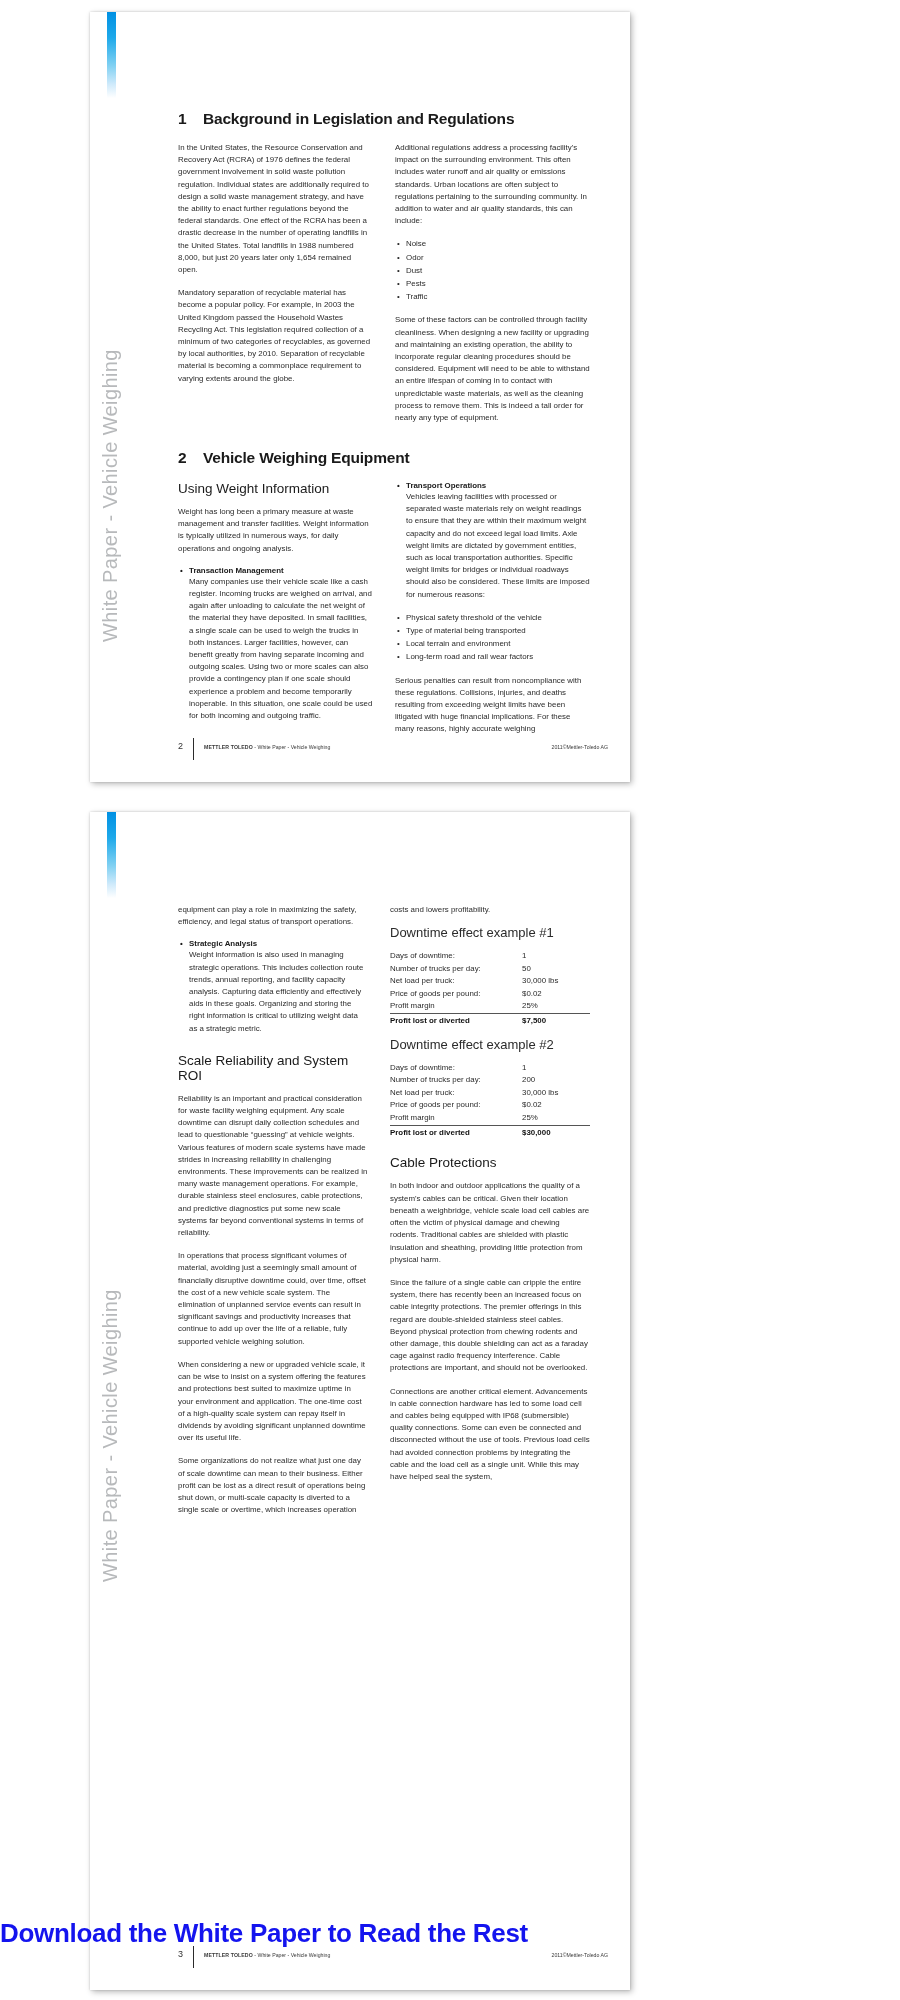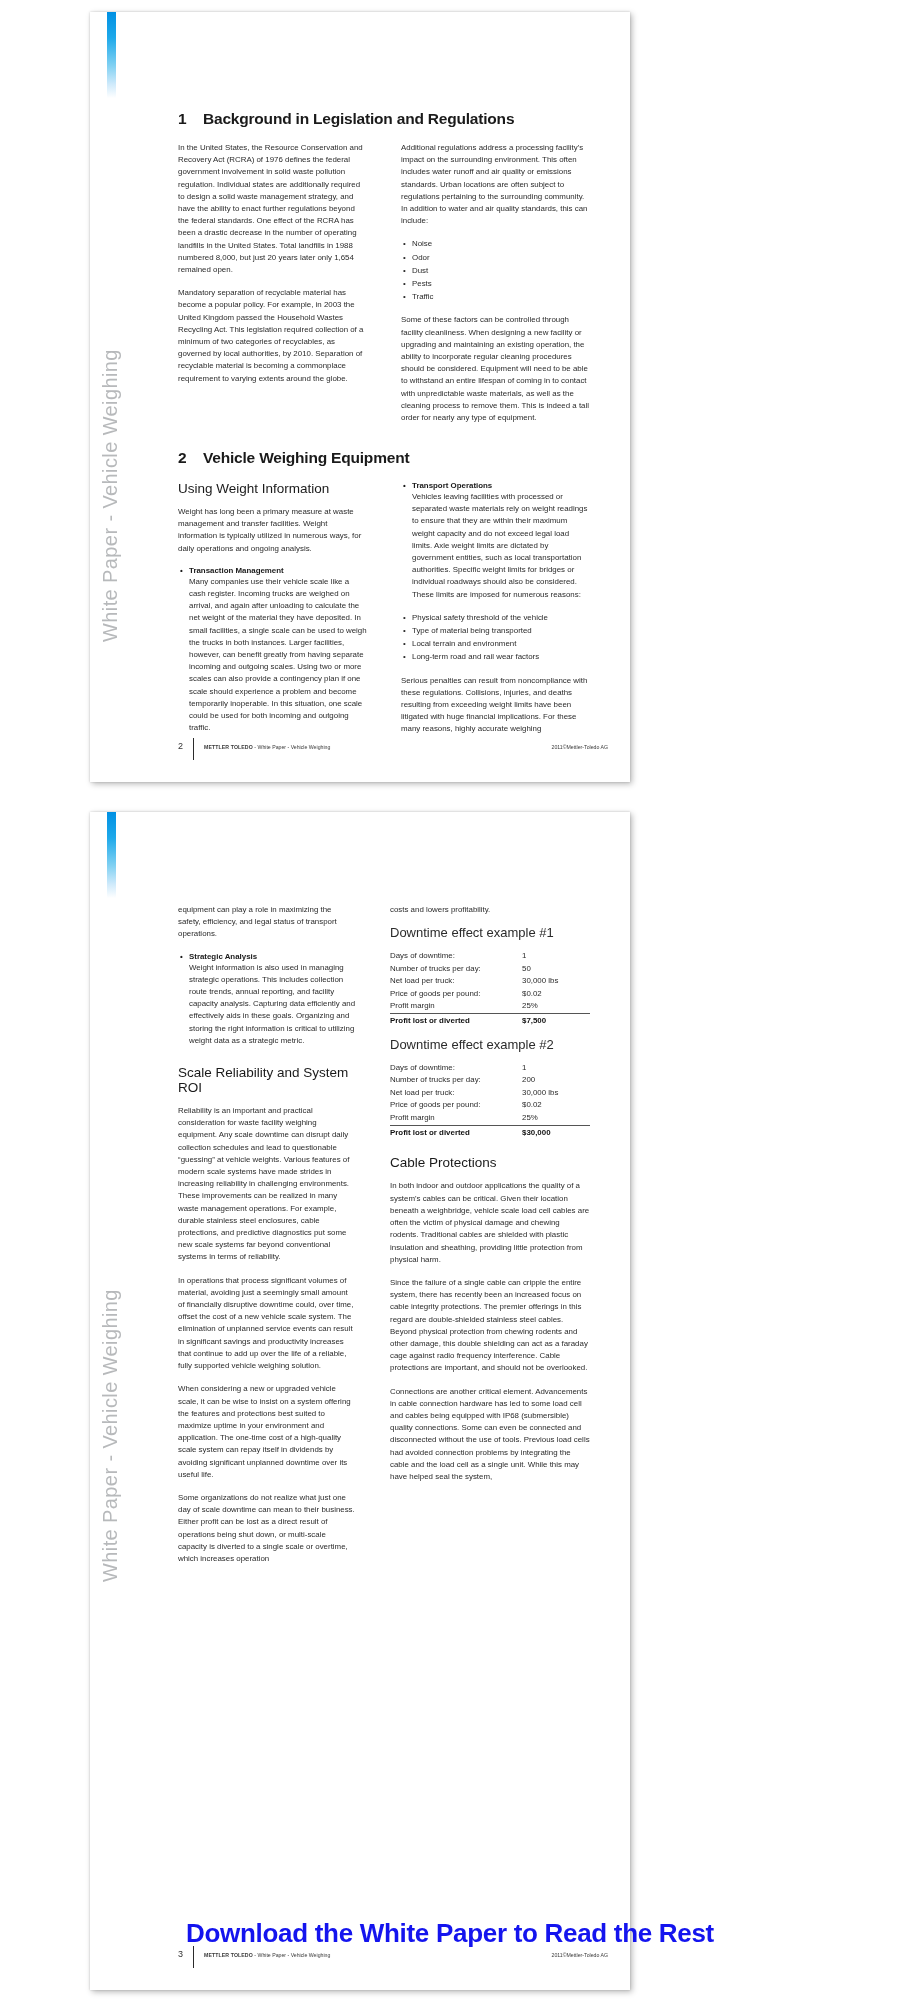--- a/index.html
+++ b/index.html
@@ -71,21 +71,21 @@
   }
   h1.sec .num { display: inline-block; width: 25px; }
   h2.sub {
     font-size: 13.5px;
     font-weight: normal;
     color: #1a1a1a;
     margin: 0 0 10px 0;
   }
   .cols {
     display: flex;
-    gap: 34px;
+    gap: 22px;
   }
   .col { width: 200px; }
   p, li, .line {
     font-size: 7.9px;
     line-height: 12.2px;
     color: #2b2b2b;
     margin: 0 0 11px 0;
     text-align: left;
   }
   ul.plain {
@@ -175,21 +175,21 @@
     font-size: 5.2px;
     color: #3a3a3a;
     white-space: nowrap;
   }
 
   
   .dl-banner {
     position: absolute;
     left: 0; right: 0;
     top: 1918px;
-    text-align: center;
+    text-align: left;
     font-size: 26px;
     font-weight: bold;
     color: #1414ee;
     letter-spacing: -0.3px;
     z-index: 50;
     font-family: "Liberation Sans", sans-serif;
   }
 </style>
 </head>
 <body>

